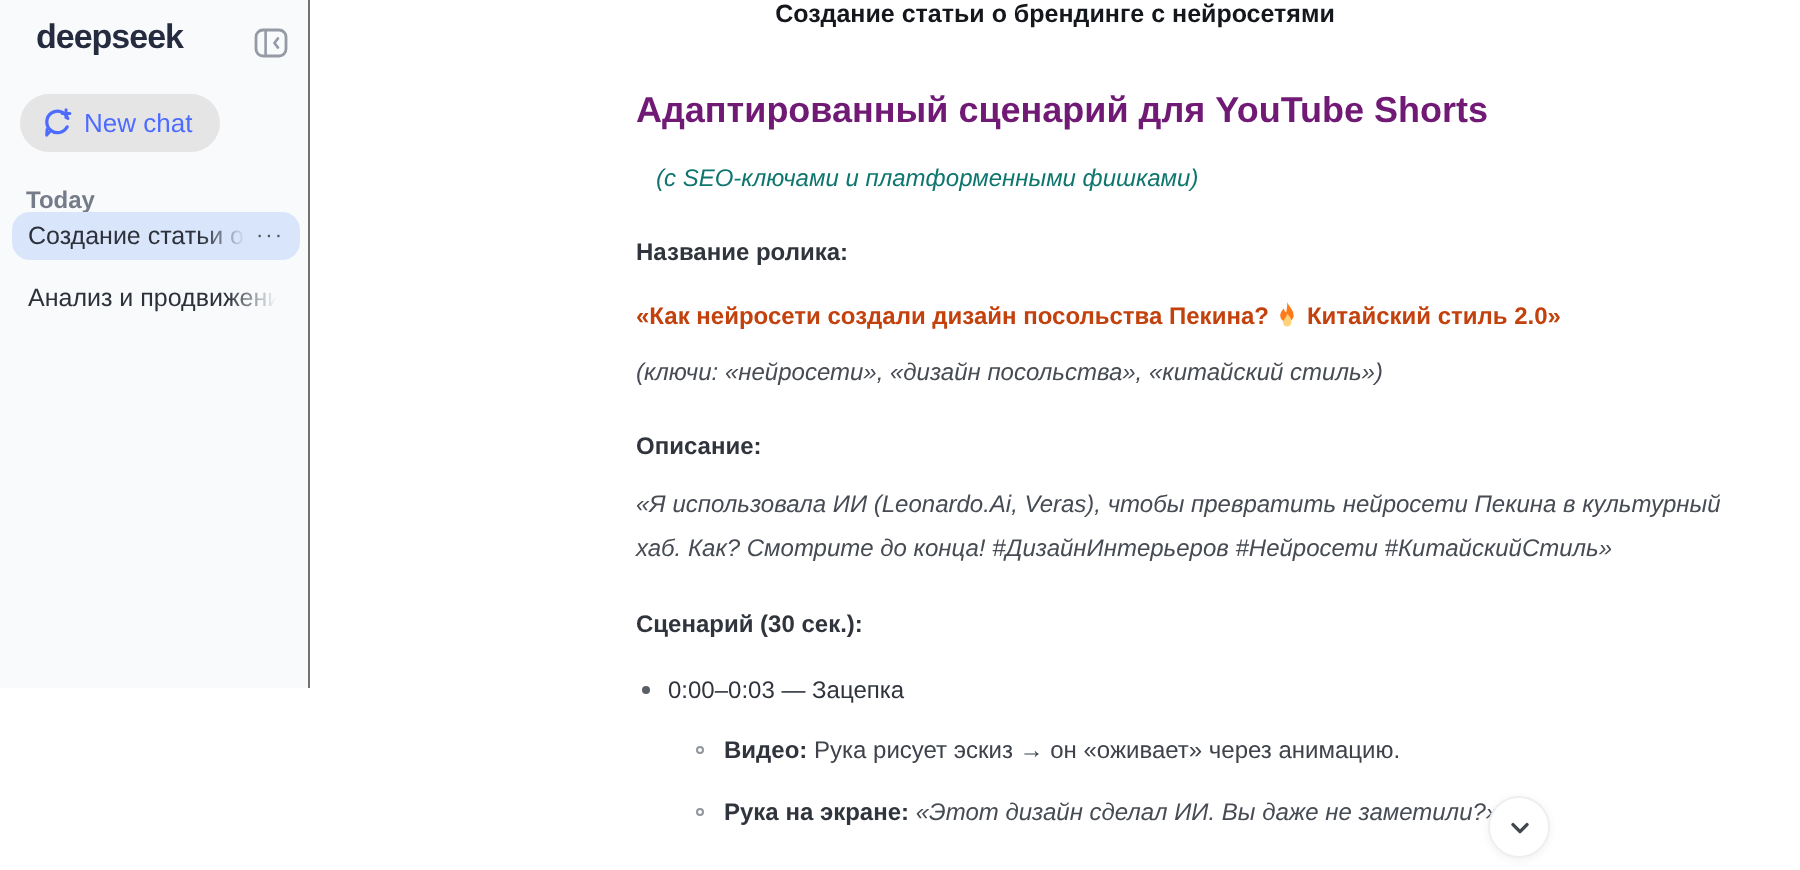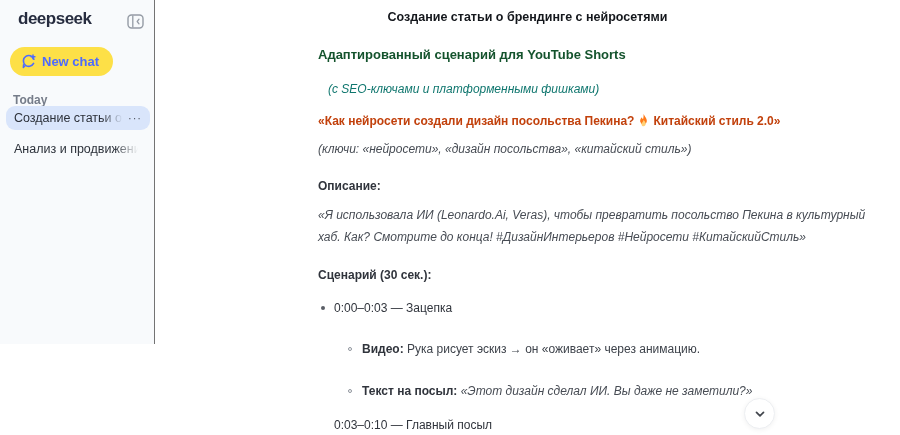--- a/index.html
+++ b/index.html
@@ -20,22 +20,22 @@
     font-size:17px; font-weight:800; letter-spacing:-0.5px; color:#262c3f;
   }
   .collapse-btn {
     position:absolute; right:9px; top:11px; width:20px; height:20px;
     display:flex; align-items:center; justify-content:center;
     border-radius:5px; cursor:pointer; background:transparent; border:none; padding:0;
   }
   .new-chat-btn {
     position:absolute; left:10px; top:47px; height:29px;
     display:inline-flex; align-items:center; gap:6px; padding:0 14px 0 11px;
-    background:#fde047; color:#4d6bfe; border:none; border-radius:15px;
-    font-family:inherit; font-size:13px; font-weight:700; cursor:pointer;
+    background:#e5e5e5; color:#4d6bfe; border:none; border-radius:15px;
+    font-family:inherit; font-size:13px; font-weight:400; cursor:pointer;
   }
   .section-label {
     position:absolute; left:13px; top:93px;
     font-size:12px; font-weight:700; color:#757c89;
   }
   .chat-list { position:absolute; left:6px; right:4px; top:106px; }
   .chat-item {
     height:24px; display:flex; align-items:center;
     padding:0 8px; margin-bottom:7px; border-radius:9px;
     font-size:12.5px; color:#2c313a; cursor:pointer;
@@ -46,45 +46,45 @@
     -webkit-mask-image:linear-gradient(90deg,#000 78%,transparent 97%);
     mask-image:linear-gradient(90deg,#000 78%,transparent 97%);
   }
   .chat-item-menu {
     flex:0 0 auto; color:#4e545e; font-size:11px; letter-spacing:1px;
     line-height:1; padding-left:2px; cursor:pointer;
   }
   
   .main-header {
     position:absolute; left:155px; right:0; top:0; height:33px;
-    display:flex; align-items:center; justify-content:center;
+    display:flex; justify-content:center;
   }
   .main-header-title { font-size:12.5px; font-weight:700; color:#14171c; }
   
   .content {
     position:absolute; left:318px; top:36px; width:560px;
     font-size:12px; line-height:20px; color:#3e434b;
   }
-  .c-h1 { margin:10px 0 0; font-size:13px; font-weight:700; color:#14532d; line-height:18px; }
+  .c-h1 { margin:10px 0 0; font-size:18px; font-weight:700; color:#701a75; line-height:18px; }
   .c-sub { margin:15px 10px 0; font-style:italic; color:#0f766e; }
   .c-h3 { margin:17px 0 0; font-weight:700; color:#30343c; }
   .c-strongline { margin:12px 0 0; font-weight:700; color:#c2410c; }
   .c-it { margin:6px 0 12px; font-style:italic; color:#474c54; }
   .c-para { margin:8px 0 0; font-style:italic; color:#474c54; line-height:22px; }
   .flame { display:inline-block; vertical-align:-2px; margin:0 3px; }
   
   .scn { margin:9px 0 0; padding:0; list-style:none; }
   .scn-item { margin-top:13px; }
   .scn-time { position:relative; padding-left:16px; font-weight:400; color:#30343c; }
   .dot {
     position:absolute; left:3px; top:8px; width:4px; height:4px;
     border-radius:50%; background:#5a5e66;
   }
   .subs { margin:7px 0 0; padding:0 0 0 28px; list-style:none; }
-  .sub { position:relative; padding-left:16px; margin-top:21px; line-height:21px; }
+  .sub { position:relative; padding-left:16px; margin-top:10px; line-height:21px; }
   .ring {
     position:absolute; left:2px; top:8px; width:4px; height:4px;
     border-radius:50%; border:1.2px solid #90959d; background:transparent;
   }
   .sub-label { font-weight:700; color:#30343c; }
   .sub-text.it { font-style:italic; color:#474c54; }
   
   .scroll-down-btn {
     position:absolute; left:744px; top:398px; width:31px; height:31px;
     border-radius:50%; background:#ffffff; border:1px solid #edeff2;
@@ -134,39 +134,40 @@
 </div>
 
 <div class="main-header">
   <div class="main-header-title">Создание статьи о брендинге с нейросетями</div>
 </div>
 
 <div class="content">
   <div class="c-h1">Адаптированный сценарий для YouTube Shorts</div>
   <div class="c-sub">(с SEO-ключами и платформенными фишками)</div>
 
+  <div class="c-h3">Название ролика:</div>
   <div class="c-strongline">
     <span>«Как нейросети создали дизайн посольства Пекина?</span><span class="flame"><svg width="13" height="14" viewBox="0 0 16 17">
       <path d="M8.2 0.8 C8.5 3.6 12.1 5.4 12.1 9.6 A4.15 4.15 0 0 1 3.9 10.2 C3.6 7.6 5.2 6 6.1 5.1 C6.2 6.2 6.7 7 7.5 7.5 C7.9 5.6 8.2 3.4 8.2 0.8 Z" fill="#ff7a1a"></path>
       <path d="M8.1 16.2 C6.6 16.2 5.5 15 5.5 13.6 C5.5 12 6.9 11.4 7.5 10 C7.9 9.2 7.9 8.4 7.9 8.4 C7.9 8.4 10.7 10.1 10.7 13.4 C10.7 14.9 9.6 16.2 8.1 16.2 Z" fill="#ffd178"></path>
     </svg></span><span>Китайский стиль 2.0»</span>
   </div>
   <div class="c-it">(ключи: «нейросети», «дизайн посольства», «китайский стиль»)</div>
 
   <div class="c-h3">Описание:</div>
-  <div class="c-para">«Я использовала ИИ (Leonardo.Ai, Veras), чтобы превратить посольство Пекина в культурный хаб. Как? Смотрите до конца! #ДизайнИнтерьеров #Нейросети #КитайскийСтиль»</div>
+  <div class="c-para">«Я использовала ИИ (Leonardo.Ai, Veras), чтобы превратить нейросети Пекина в культурный хаб. Как? Смотрите до конца! #ДизайнИнтерьеров #Нейросети #КитайскийСтиль»</div>
 
   <div class="c-h3">Сценарий (30 сек.):</div>
 
   <ul class="scn">
     <li class="scn-item">
       <div class="scn-time"><span class="dot"></span><span>0:00–0:03 — Зацепка</span></div>
       <ul class="subs">
         <li class="sub"><span class="ring"></span><span class="sub-label">Видео:</span><span class="sub-text"> Рука рисует эскиз → он «оживает» через анимацию.</span></li>
-        <li class="sub"><span class="ring"></span><span class="sub-label">Текст на посыл:</span><span class="sub-text it"> «Этот дизайн сделал ИИ. Вы даже не заметили?»</span></li>
+        <li class="sub"><span class="ring"></span><span class="sub-label">Рука на экране:</span><span class="sub-text it"> «Этот дизайн сделал ИИ. Вы даже не заметили?»</span></li>
       </ul>
     </li>
     <li class="scn-item">
       <div class="scn-time"><span>0:03–0:10 — Главный посыл</span></div>
 
     </li>
 
   </ul>
 </div>
 

